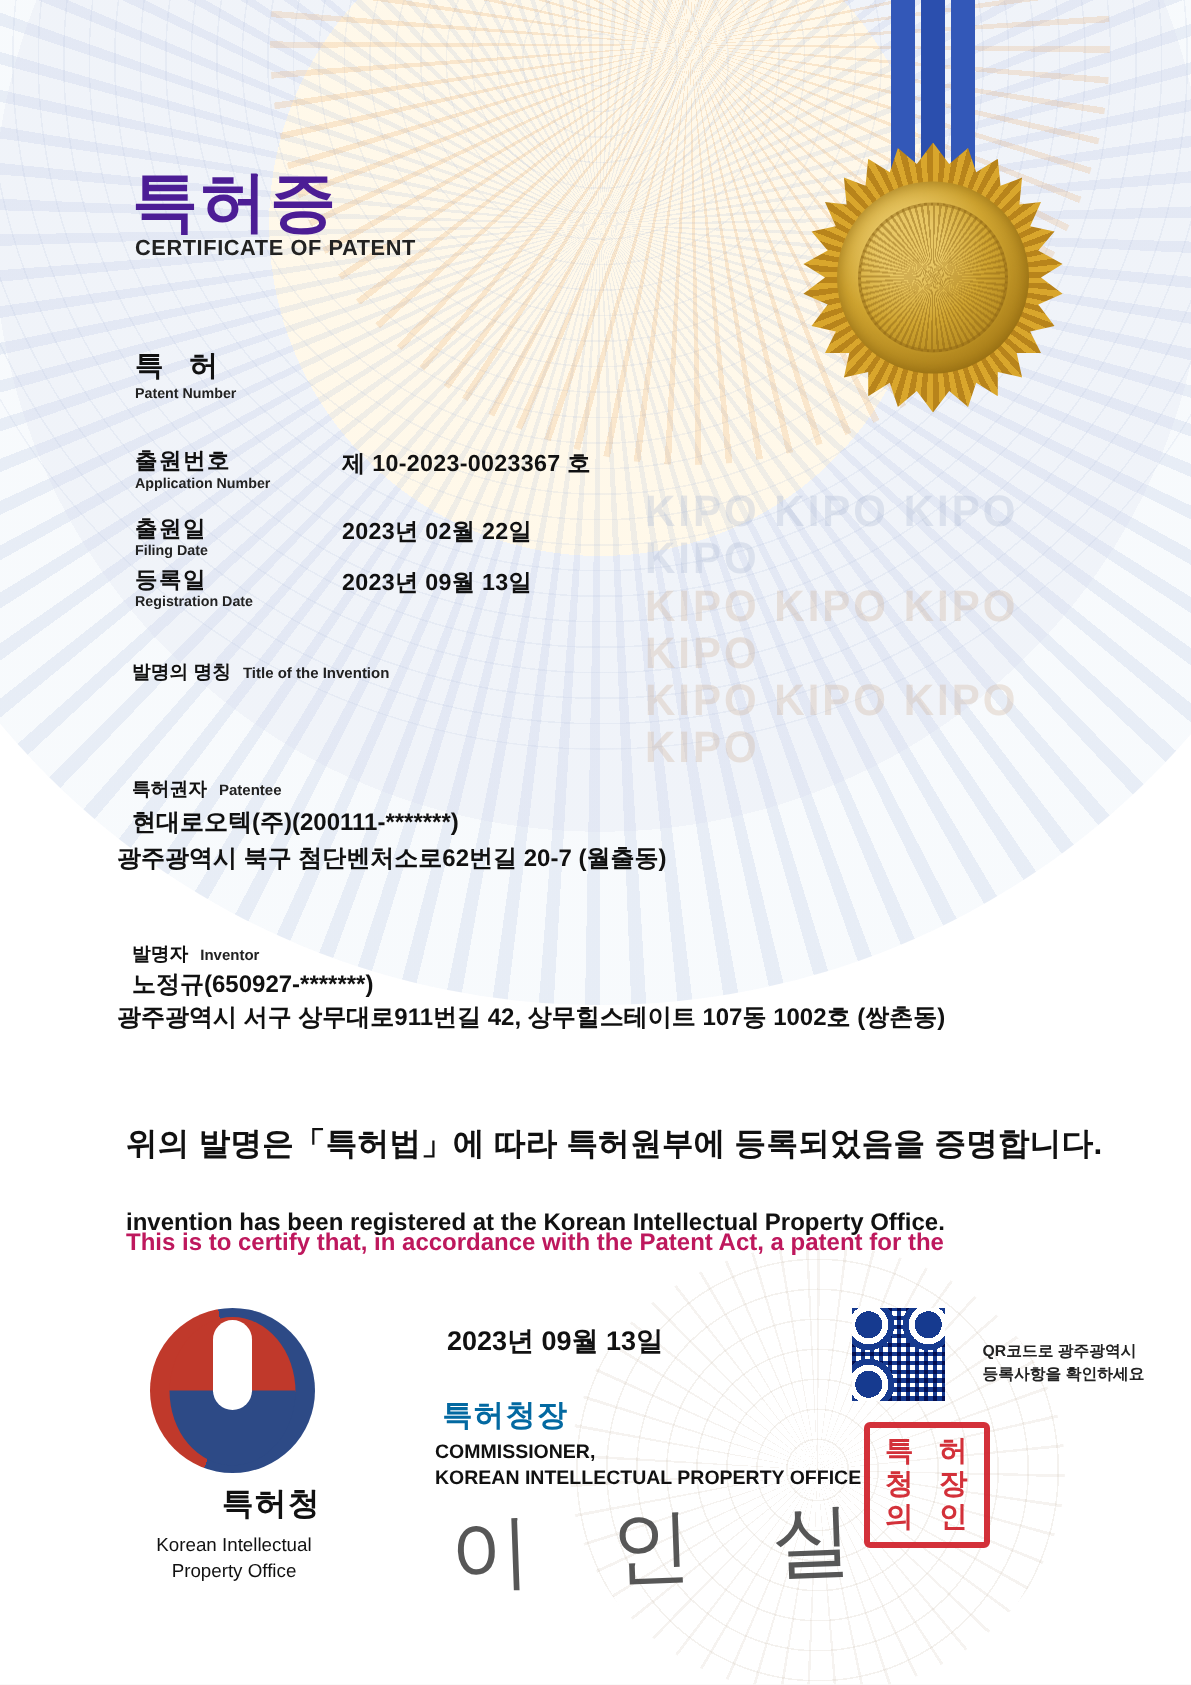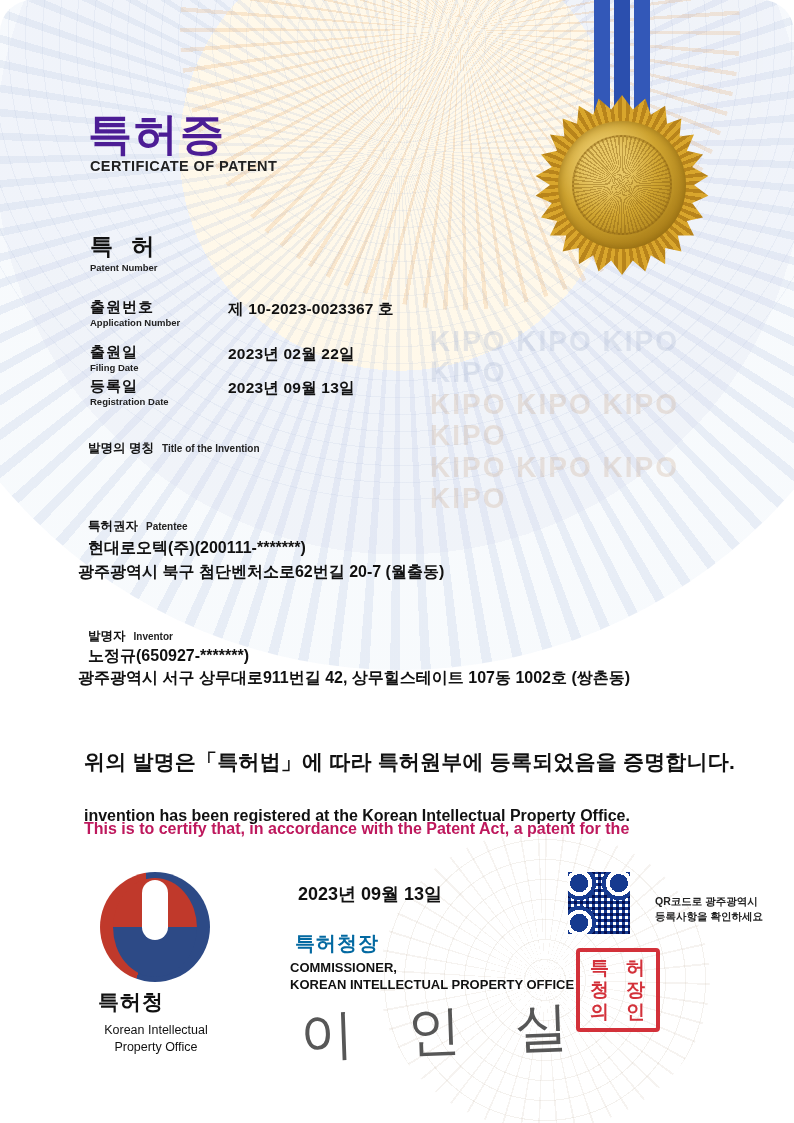--- a/index.html
+++ b/index.html
@@ -9,21 +9,21 @@
     font-family:"Liberation Sans", sans-serif;
     -webkit-font-smoothing:antialiased;
   }
   .page{
     position:relative;
     width:794px;height:1123px;
     background:#ffffff;
     overflow:hidden;
   }
   
-  .bg{position:absolute;inset:0;overflow:hidden;pointer-events:none;border-radius:32px;}
+  .bg{position:absolute;inset:0;overflow:hidden;pointer-events:none;}
   .fan{
     position:absolute;
     left:-120px;top:-370px;
     width:1040px;height:1040px;
     border-radius:50%;
     background:
       repeating-conic-gradient(from 200deg at 50% 50%,
         rgba(150,170,210,0.16) 0deg 1.1deg,
         rgba(255,255,255,0) 1.1deg 3.4deg),
       radial-gradient(circle at 50% 50%,
@@ -104,21 +104,21 @@
   .title-en{
     position:absolute;left:90px;top:158px;
     font-size:14.5px;font-weight:bold;color:#222;letter-spacing:.4px;
   }
   .row{position:absolute;}
   .lbl-ko{font-size:15px;font-weight:bold;color:#111;letter-spacing:1px;}
   .lbl-en{font-size:9.5px;font-weight:bold;color:#222;}
   .val{font-size:15.5px;font-weight:bold;color:#111;letter-spacing:.2px;}
 
   .r-patno{left:90px;top:231px;}
-  .r-patno .lbl-ko{font-size:23px;letter-spacing:6px;}
+  .r-patno .lbl-ko{font-size:19px;letter-spacing:6px;}
   .v-patno{position:absolute;left:228px;top:234px;font-size:19px;font-weight:bold;color:#111;}
 
   .r-appno{left:90px;top:298px;}
   .v-appno{position:absolute;left:228px;top:299px;}
   .r-filing{left:90px;top:343px;}
   .v-filing{position:absolute;left:228px;top:344px;}
   .r-reg{left:90px;top:377px;}
   .v-reg{position:absolute;left:228px;top:378px;}
 
   .sec-head{position:absolute;font-size:0;}
@@ -166,21 +166,21 @@
   .emblem .s2{
     position:absolute;left:13px;top:55px;width:84px;height:50px;border-radius:0 0 50% 50%/0 0 100% 100%;
     background:#2d4a86;
   }
   .emblem .hole{
     position:absolute;left:42px;top:42px;width:26px;height:26px;border-radius:50%;background:#fff;
   }
   .emblem .cut{
     position:absolute;left:42px;top:8px;width:26px;height:48px;border-radius:13px 13px 0 0;background:#fff;
   }
-  .emb-ko{position:absolute;left:98px;top:988px;width:116px;text-align:left;font-size:21px;font-weight:bold;color:#111;letter-spacing:1px;}
+  .emb-ko{position:absolute;left:98px;top:988px;width:116px;text-align:right;font-size:21px;font-weight:bold;color:#111;letter-spacing:1px;}
   .emb-en{position:absolute;left:70px;top:1022px;width:172px;text-align:center;font-size:12.5px;color:#111;line-height:17px;}
 
   
   .qr{
     position:absolute;left:568px;top:872px;width:62px;height:62px;
     background:
       repeating-linear-gradient(90deg,#163a8f 0 3px,#fff 3px 6px),
       repeating-linear-gradient(0deg,#163a8f 0 3px,#fff 3px 6px);
     background-blend-mode:multiply;
   }

